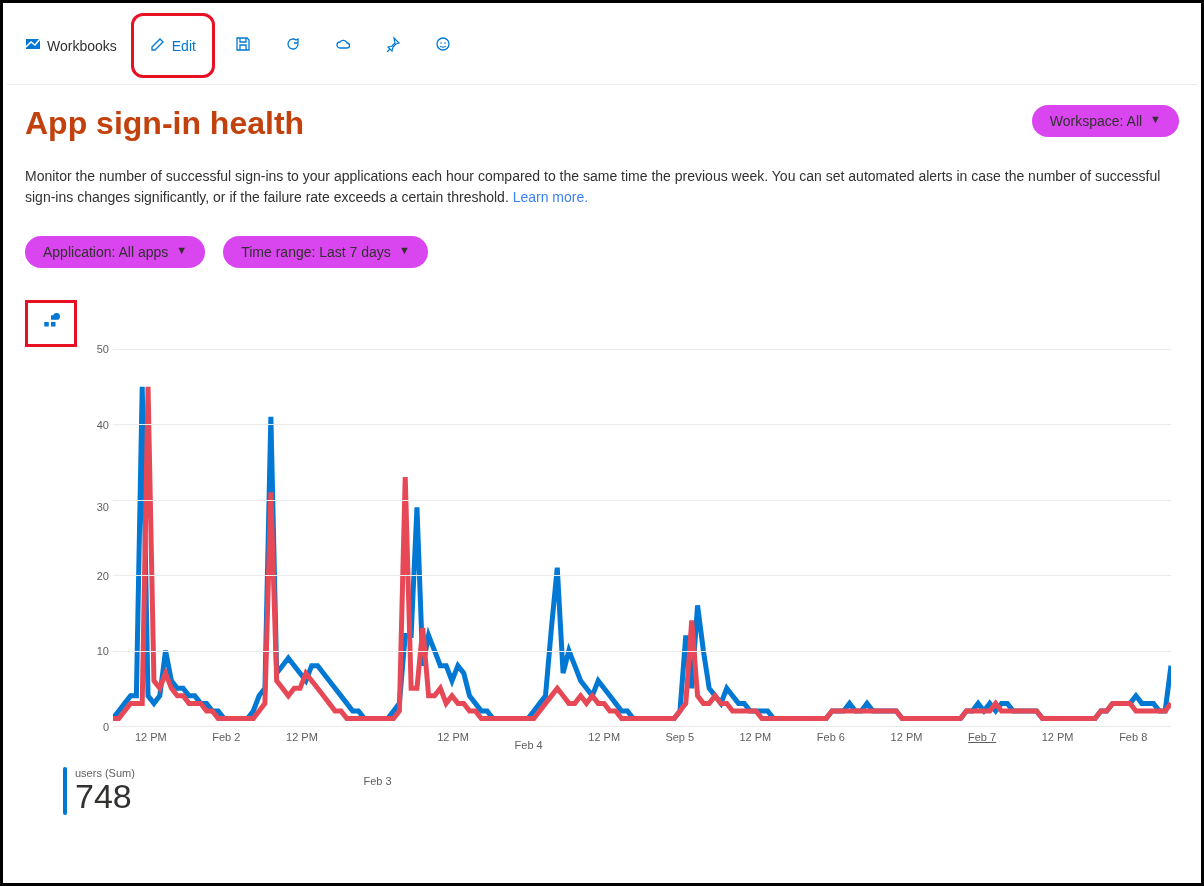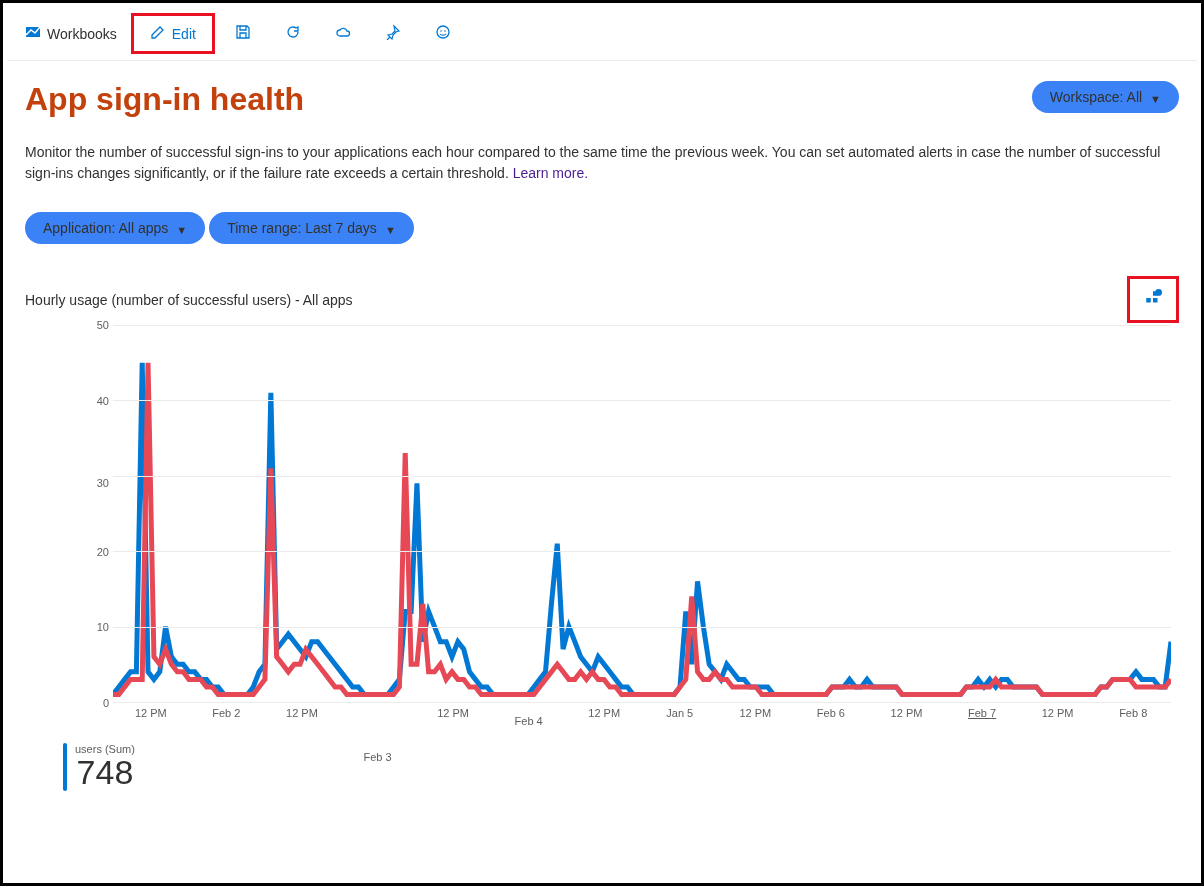--- a/index.html
+++ b/index.html
@@ -30,28 +30,28 @@
       color: #323130;
     }
     .tb-item.iconcolor { color: #0078d4; }
     .tb-item svg { width: 16px; height: 16px; }
     .tb-icon-only { padding: 4px 14px; }
     .highlight-red { border: 3px solid #e81123; }
     .content { padding: 20px 18px; }
     .titlebar { display: flex; justify-content: space-between; align-items: flex-start; }
     h1 { font-size: 32px; font-weight: 600; color: #c2410c; }
     .pill {
-      display: inline-flex; align-items: flex-end; gap: 8px;
-      background: #3b82f6; border-radius: 18px;
+      display: inline-flex; align-items: flex-start; gap: 8px;
+      background: #d946ef; border-radius: 18px;
       padding: 8px 18px; font-size: 14px;
       cursor: pointer; color: #323130;
     }
     .desc { margin-top: 24px; font-size: 14px; line-height: 1.5; color: #323130; }
-    .desc a { color: #4c1d95; text-decoration: none; }
-    .filters { display: flex; gap: 4px; margin-top: 28px; }
+    .desc a { color: #3b82f6; text-decoration: none; }
+    .filters { display: flex; gap: 18px; margin-top: 28px; }
     .chart-section { margin-top: 32px; }
     .chart-header {
       display: flex; justify-content: space-between; align-items: center;
       font-size: 14px; color: #323130;
     }
     .chart-action-box {
       border: 3px solid #e81123; padding: 10px 14px;
       display: flex; align-items: center; justify-content: center;
     }
     .chart-area {
@@ -70,42 +70,42 @@
     }
     .gridline { position: absolute; left:0; right:0; height:1px; background:#edebe9; }
     .plot svg { width:100%; height:100%; display:block; }
     .xaxis {
       position: absolute; left: 88px; right: 8px; bottom: 0;
       height: 20px; font-size: 11px; color:#605e5c;
       pointer-events: none;
     }
     .xlab { position: absolute; transform: translateX(-50%); top: 2px; white-space: nowrap;}
     .legend { display:flex; gap:40px; margin-top: 18px; padding-left: 38px; }
-    .legend-item { display:flex; align-items:flex-start; gap: 8px; text-align: center; }
+    .legend-item { display:flex; align-items:flex-start; gap: 8px; }
     .legend-bar { width:4px; height:48px; border-radius:2px; }
     .legend-bar.blue { background:#0078d4; }
     .legend-bar.red { background:#e74856; }
     .legend-label { font-size: 11px; color:#605e5c; }
     .legend-value { font-size: 34px; font-weight: 400; color:#323130; line-height:1; }
     .chev { font-size: 11px; color:#323130; }
   </style>
 </head>
 <body>
 
 <div class="toolbar">
   <div class="tb-item">
     <span>
       <svg viewBox="0 0 16 16">
           <rect x="1" y="3" width="14" height="10" fill="#0078d4"></rect>
           <polyline points="1,11 6,6 10,9 15,3" fill="none" stroke="#fff" stroke-width="1.5"></polyline>
         </svg>
     </span>
     <span>Workbooks</span>
   </div>
-  <div class="tb-item highlight-red" style="padding:8px 16px;">
+  <div class="tb-item highlight-red" style="padding:20px 16px;border-radius:12px;">
     <span class="iconcolor">
       <svg viewBox="0 0 16 16">
           <path d="M2 11l8-8 3 3-8 8H2v-3z" fill="none" stroke="#0078d4" stroke-width="1.3"></path>
         </svg>
     </span>
     <span style="color:#0078d4;">Edit</span>
   </div>
   <div class="tb-item tb-icon-only iconcolor">
     <span>
       <svg viewBox="0 0 16 16">
@@ -165,21 +165,20 @@
       <span class="chev">▼</span>
     </div>
     <div class="pill">
       <span>Time range: Last 7 days</span>
       <span class="chev">▼</span>
     </div>
   </div>
 
   <div class="chart-section">
     <div class="chart-header">
-      <div>Hourly usage (number of successful users) - All apps</div>
       <div class="chart-action-box">
         <span>
           <svg width="18" height="18" viewBox="0 0 16 16">
             <rect x="2" y="8" width="4" height="4" fill="#0078d4"></rect>
             <rect x="8" y="8" width="4" height="4" fill="#0078d4"></rect>
             <rect x="8" y="2" width="4" height="4" fill="#0078d4"></rect>
             <circle cx="13" cy="3" r="3" fill="#0078d4"></circle>
           </svg>
         </span>
       </div>
@@ -207,21 +206,21 @@
           <div class="gridline" style="top: 0%;"></div>
         </div>
       <div class="xaxis" id="xaxis">
           <div class="xlab" style="left: 3.57143%;">12 PM</div>
           <div class="xlab" style="left: 10.7143%;">Feb 2</div>
           <div class="xlab" style="left: 17.8571%;">12 PM</div>
           <div class="xlab" style="left: 25%; margin-top: 44px;">Feb 3</div>
           <div class="xlab" style="left: 32.1429%;">12 PM</div>
           <div class="xlab" style="left: 39.2857%; margin-top: 8px;">Feb 4</div>
           <div class="xlab" style="left: 46.4286%;">12 PM</div>
-          <div class="xlab" style="left: 53.5714%;">Jan 5</div>
+          <div class="xlab" style="left: 53.5714%;">Sep 5</div>
           <div class="xlab" style="left: 60.7143%;">12 PM</div>
           <div class="xlab" style="left: 67.8571%;">Feb 6</div>
           <div class="xlab" style="left: 75%;">12 PM</div>
           <div class="xlab" style="left: 82.1429%; text-decoration: underline;">Feb 7</div>
           <div class="xlab" style="left: 89.2857%;">12 PM</div>
           <div class="xlab" style="left: 96.4286%;">Feb 8</div>
         </div>
     </div>
 
     <div class="legend">

